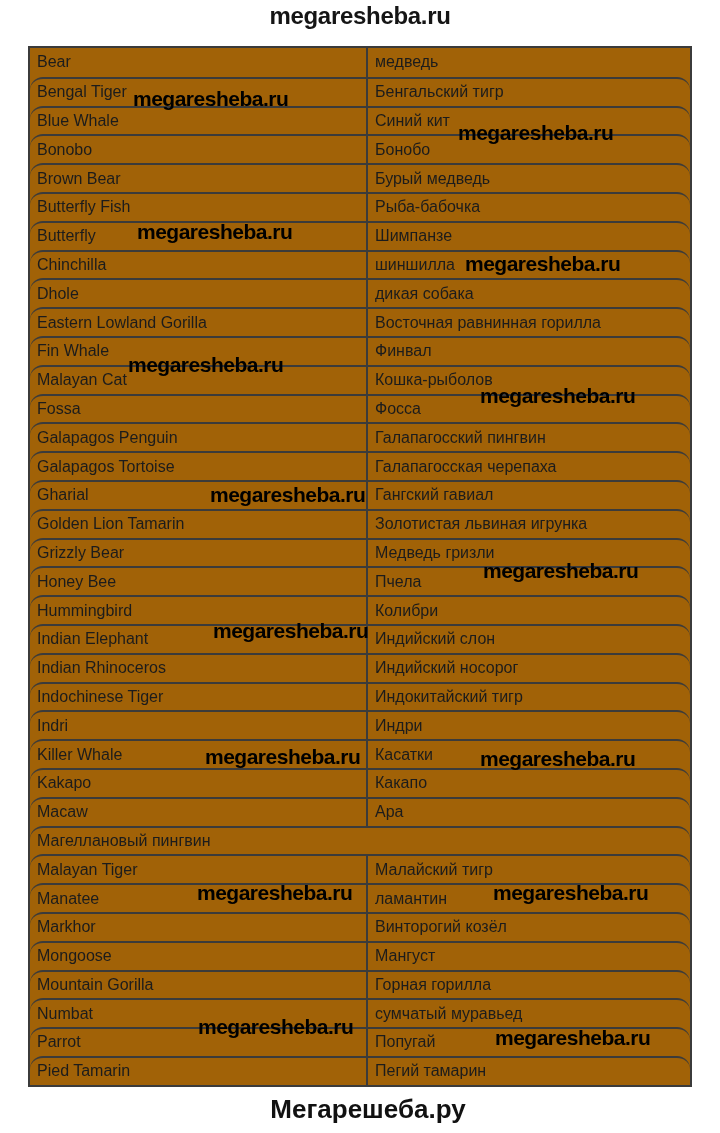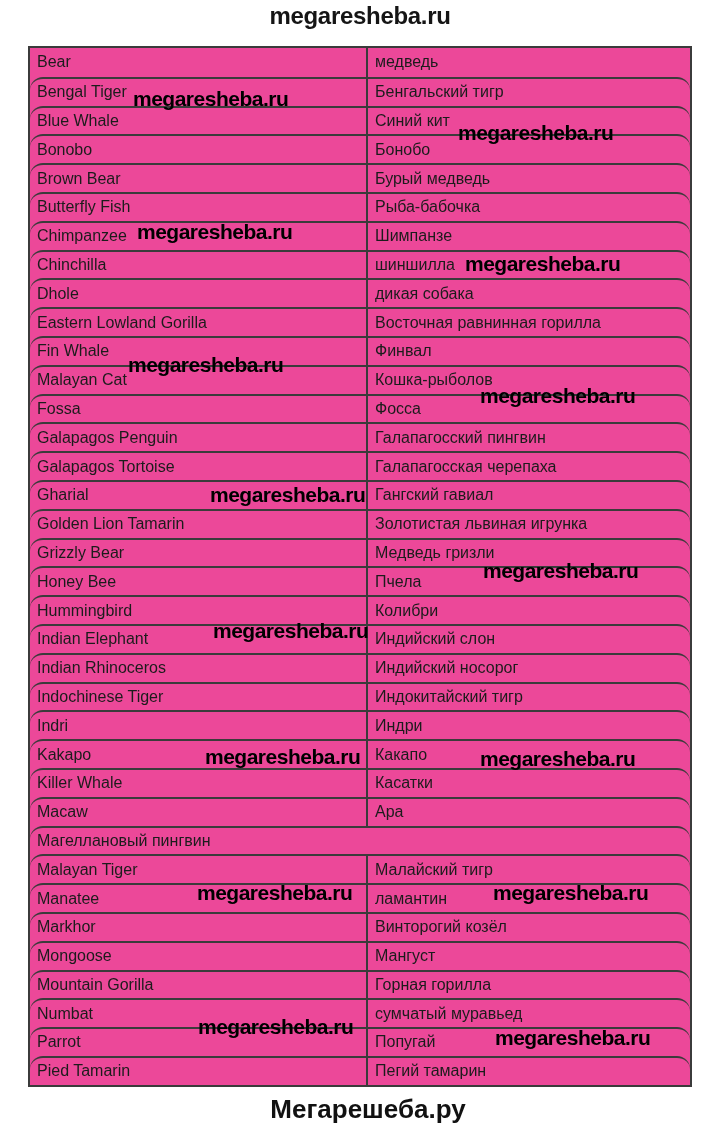--- a/index.html
+++ b/index.html
@@ -26,21 +26,21 @@
     letter-spacing: -0.3px;
     color: #151515;
   }
   .vocab-table {
     position: absolute;
     left: 28px;
     top: 46px;
     width: 664px;
     border: 2px solid #3b3b3b;
     box-sizing: border-box;
-    background: #ec4899;
+    background: #a16207;
   }
   .vocab-row {
     display: flex;
     height: 28.8px;
     box-sizing: border-box;
   }
   .vocab-row + .vocab-row {
     border-top: 2px solid #3b3b3b;
     border-radius: 13px;
   }
@@ -107,21 +107,21 @@
     </div>
     <div class="vocab-row">
       <div class="cell en">Brown Bear</div>
       <div class="cell ru">Бурый медведь</div>
     </div>
     <div class="vocab-row">
       <div class="cell en">Butterfly Fish</div>
       <div class="cell ru">Рыба-бабочка</div>
     </div>
     <div class="vocab-row">
-      <div class="cell en">Chimpanzee</div>
+      <div class="cell en">Butterfly</div>
       <div class="cell ru">Шимпанзе</div>
     </div>
     <div class="vocab-row">
       <div class="cell en">Chinchilla</div>
       <div class="cell ru">шиншилла</div>
     </div>
     <div class="vocab-row">
       <div class="cell en">Dhole</div>
       <div class="cell ru">дикая собака</div>
     </div>
@@ -179,26 +179,26 @@
     </div>
     <div class="vocab-row">
       <div class="cell en">Indochinese Tiger</div>
       <div class="cell ru">Индокитайский тигр</div>
     </div>
     <div class="vocab-row">
       <div class="cell en">Indri</div>
       <div class="cell ru">Индри</div>
     </div>
     <div class="vocab-row">
+      <div class="cell en">Killer Whale</div>
+      <div class="cell ru">Касатки</div>
+    </div>
+    <div class="vocab-row">
       <div class="cell en">Kakapo</div>
       <div class="cell ru">Какапо</div>
-    </div>
-    <div class="vocab-row">
-      <div class="cell en">Killer Whale</div>
-      <div class="cell ru">Касатки</div>
     </div>
     <div class="vocab-row">
       <div class="cell en">Macaw</div>
       <div class="cell ru">Ара</div>
     </div>
     <div class="vocab-row">
       <div class="cell ru">Магеллановый пингвин</div>
     </div>
     <div class="vocab-row">
       <div class="cell en">Malayan Tiger</div>

